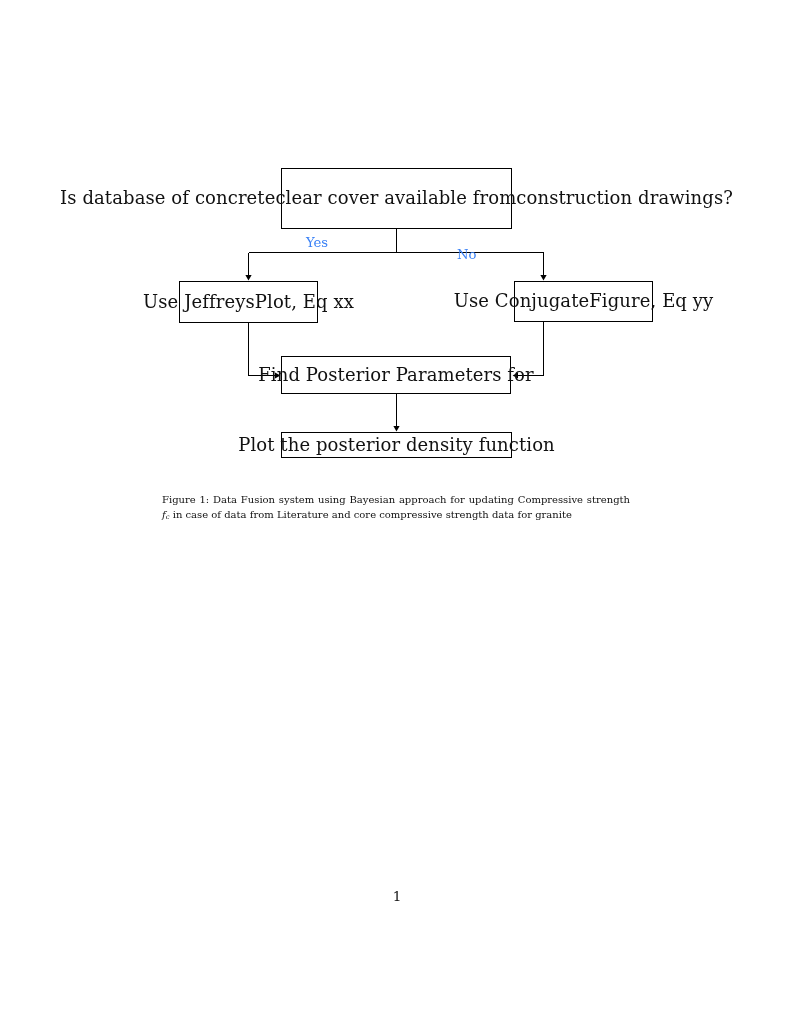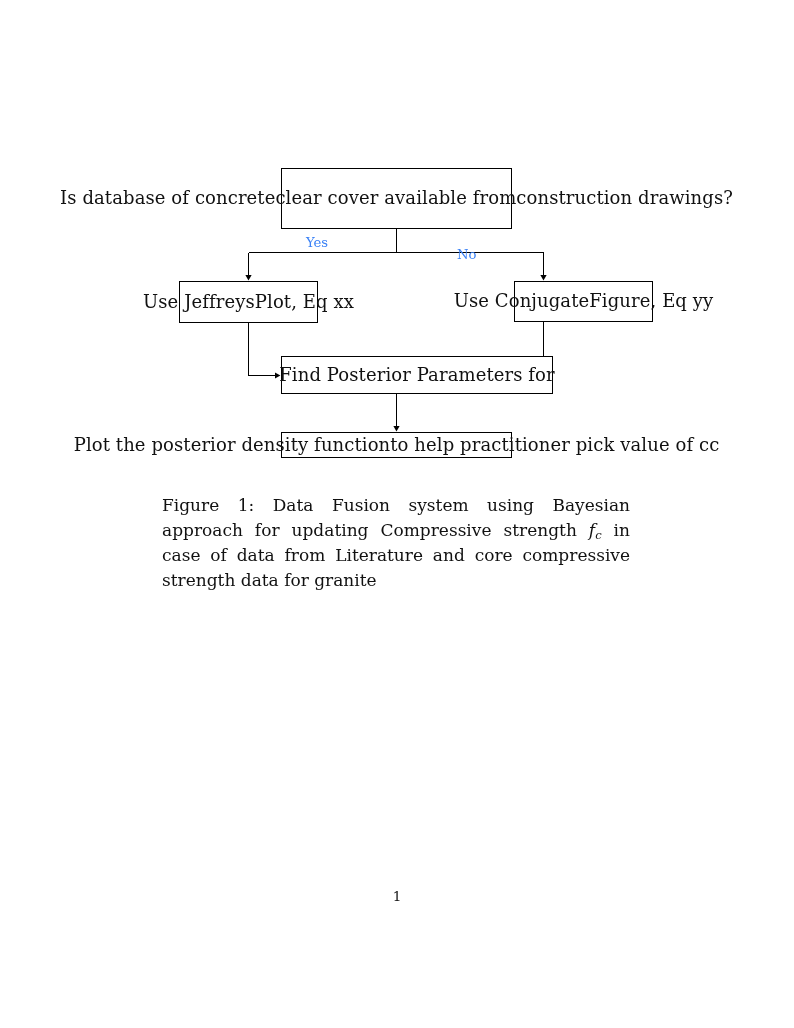--- a/index.html
+++ b/index.html
@@ -50,40 +50,40 @@
     line-height: 1.34;
     text-align: center;
     color: #111111;
     letter-spacing: 0.1px;
   }
   .node .ln { display: block; white-space: nowrap; }
 
   #node-decision { left: 281px; top: 168px; width: 231px; height: 61px; }
   #node-jeffreys  { left: 179px; top: 281px; width: 139px; height: 42px; }
   #node-conjugate { left: 474px; top: 281px; width: 139px; height: 41px; margin-left: 40px; }
-  #node-posterior { left: 281px; top: 356px; width: 272px; height: 38px; }
+  #node-posterior { left: 281px; top: 356px; width: 230px; height: 38px; }
   #node-plot      { left: 281px; top: 432px; width: 231px; height: 26px; text-align: center; }
 
   .edge-label {
     position: absolute;
     font-size: 13.2px;
     color: #3b82f6;
     white-space: nowrap;
     line-height: 1;
   }
   #label-yes { left: 306px; top: 236px; }
   #label-no  { left: 457px; top: 248px; }
 
   
   .caption {
     position: absolute;
     left: 162px;
     top: 493px;
     width: 468px;
-    font-size: 17px;
+    font-size: 10px;
     line-height: 1.46;
     text-align: justify;
     text-justify: inter-word;
     color: #111111;
   }
   .caption .mathvar {
     font-style: italic;
     font-family: "DejaVu Serif", "Liberation Serif", serif;
   }
   .caption .mathvar sub {
@@ -156,21 +156,20 @@
       <span class="ln">Use Conjugate</span>
       <span class="ln">Figure, Eq yy</span>
     </div>
 
     <div class="node" id="node-posterior">
       <span class="ln">Find Posterior Parameters for</span>
     </div>
 
     <div class="node" id="node-plot">
       <span class="ln">Plot the posterior density function</span>
-      <span class="ln">to help practitioner pick value of cc</span>
     </div>
 
   </div>
 
   <div class="caption"><span>Figure 1:</span><span> Data Fusion system using Bayesian approach for updating Compressive strength </span><span class="mathvar"><span>f</span><sub>c</sub></span><span> in case of data from Literature and core compressive strength data for granite</span></div>
 
   <div class="folio">1</div>
 
 </div>
 

